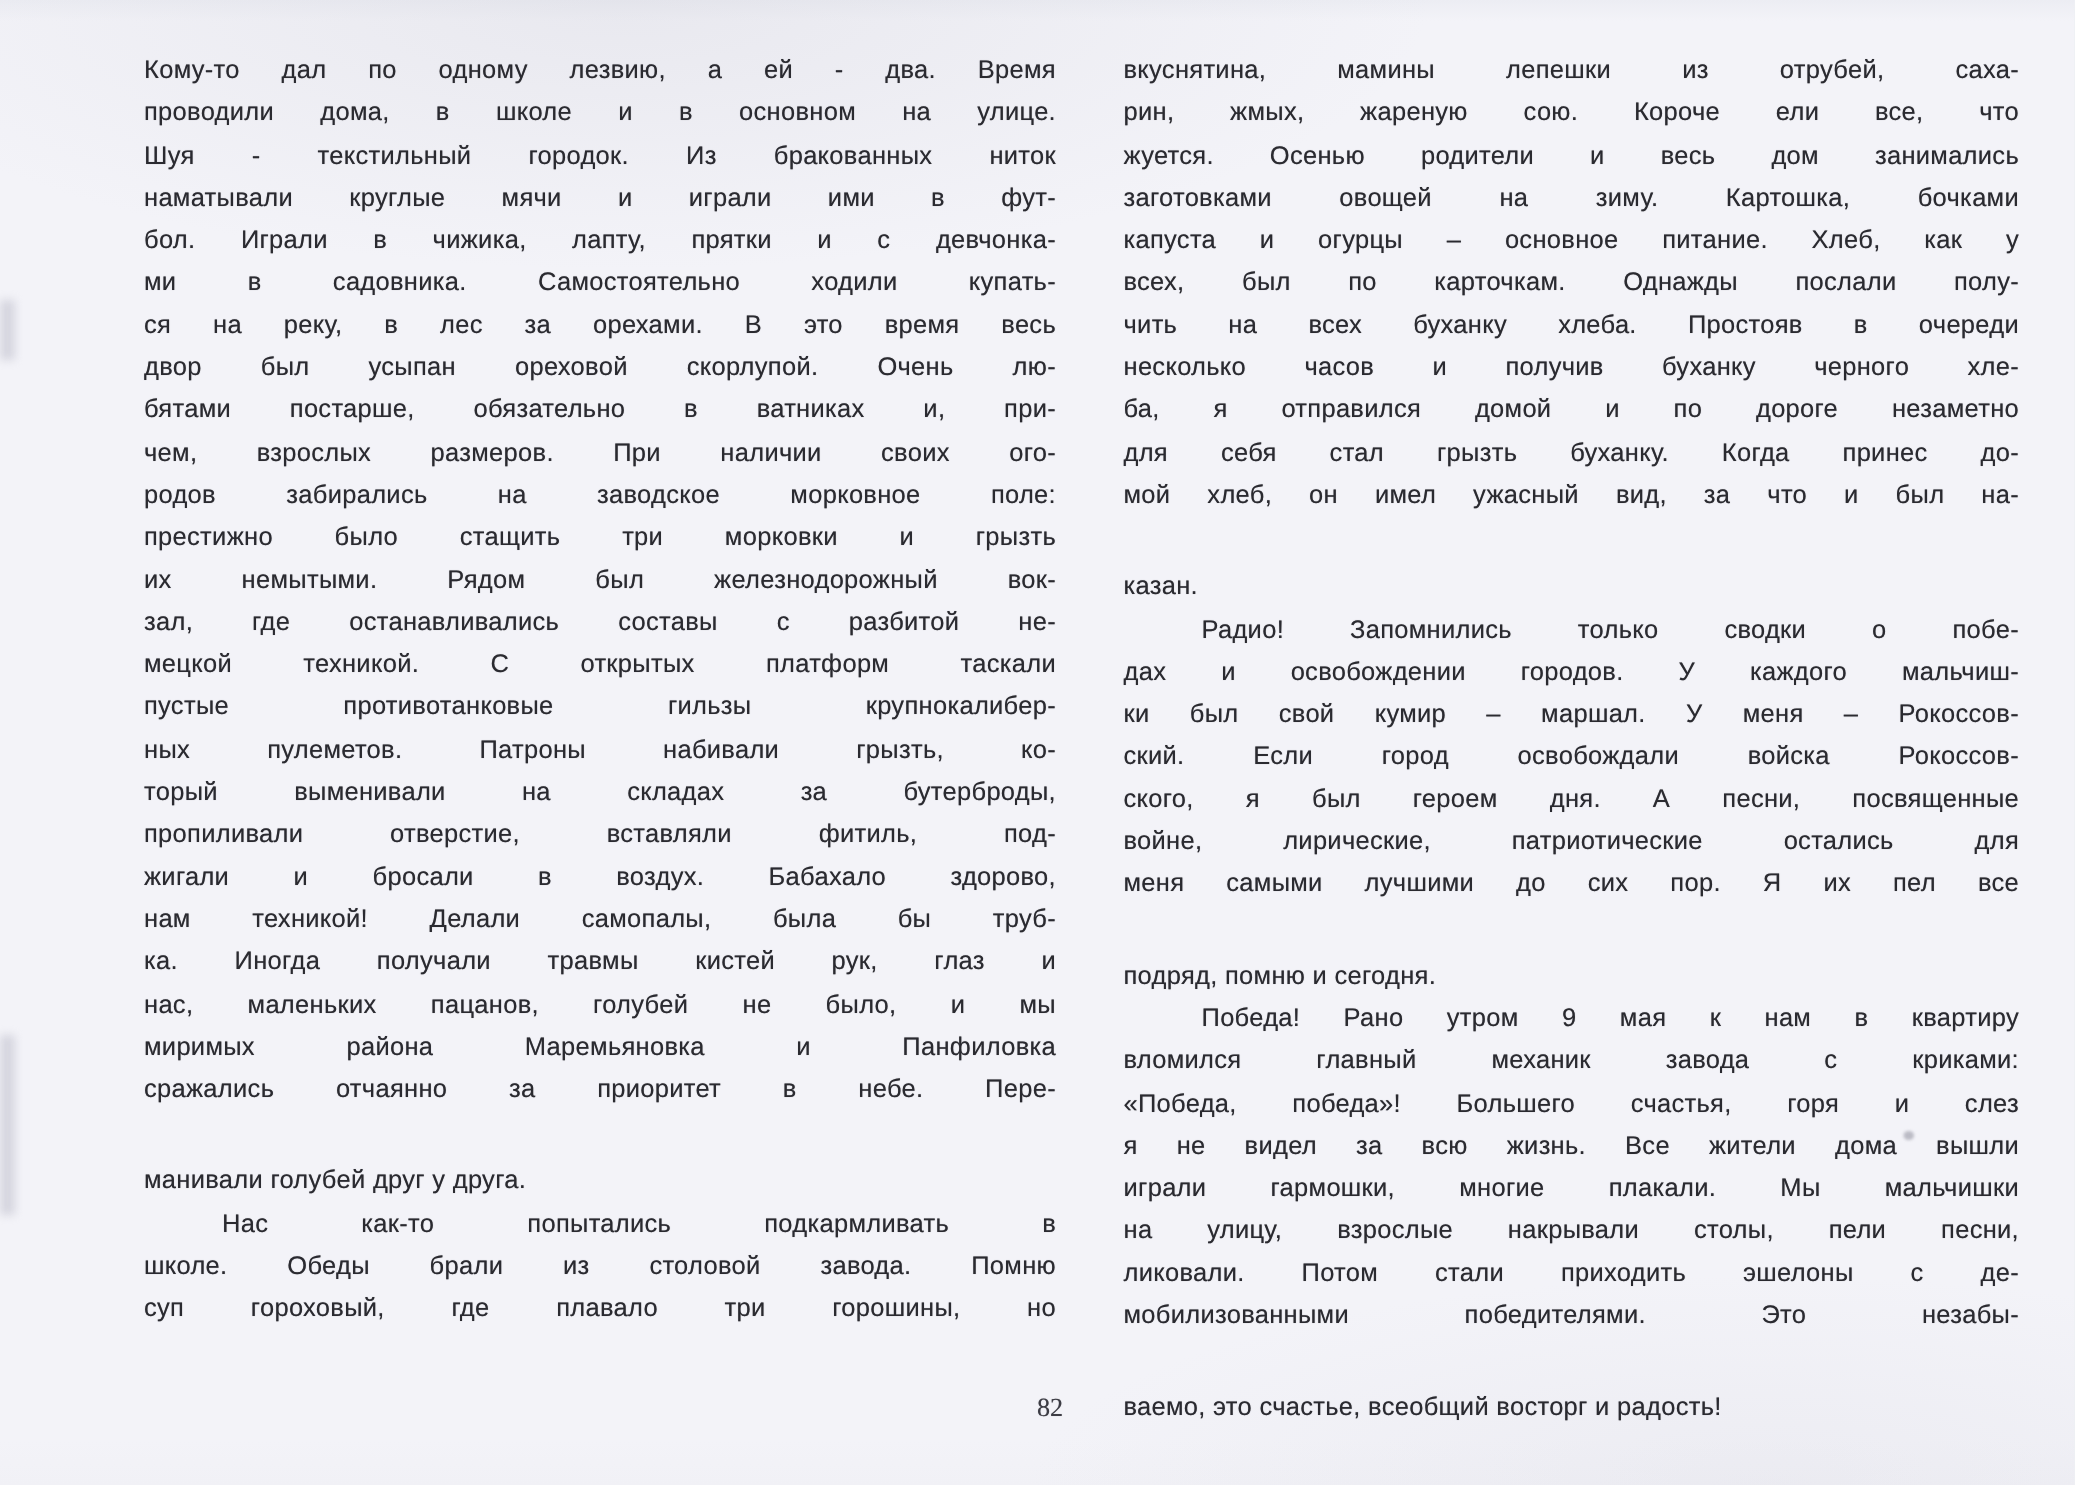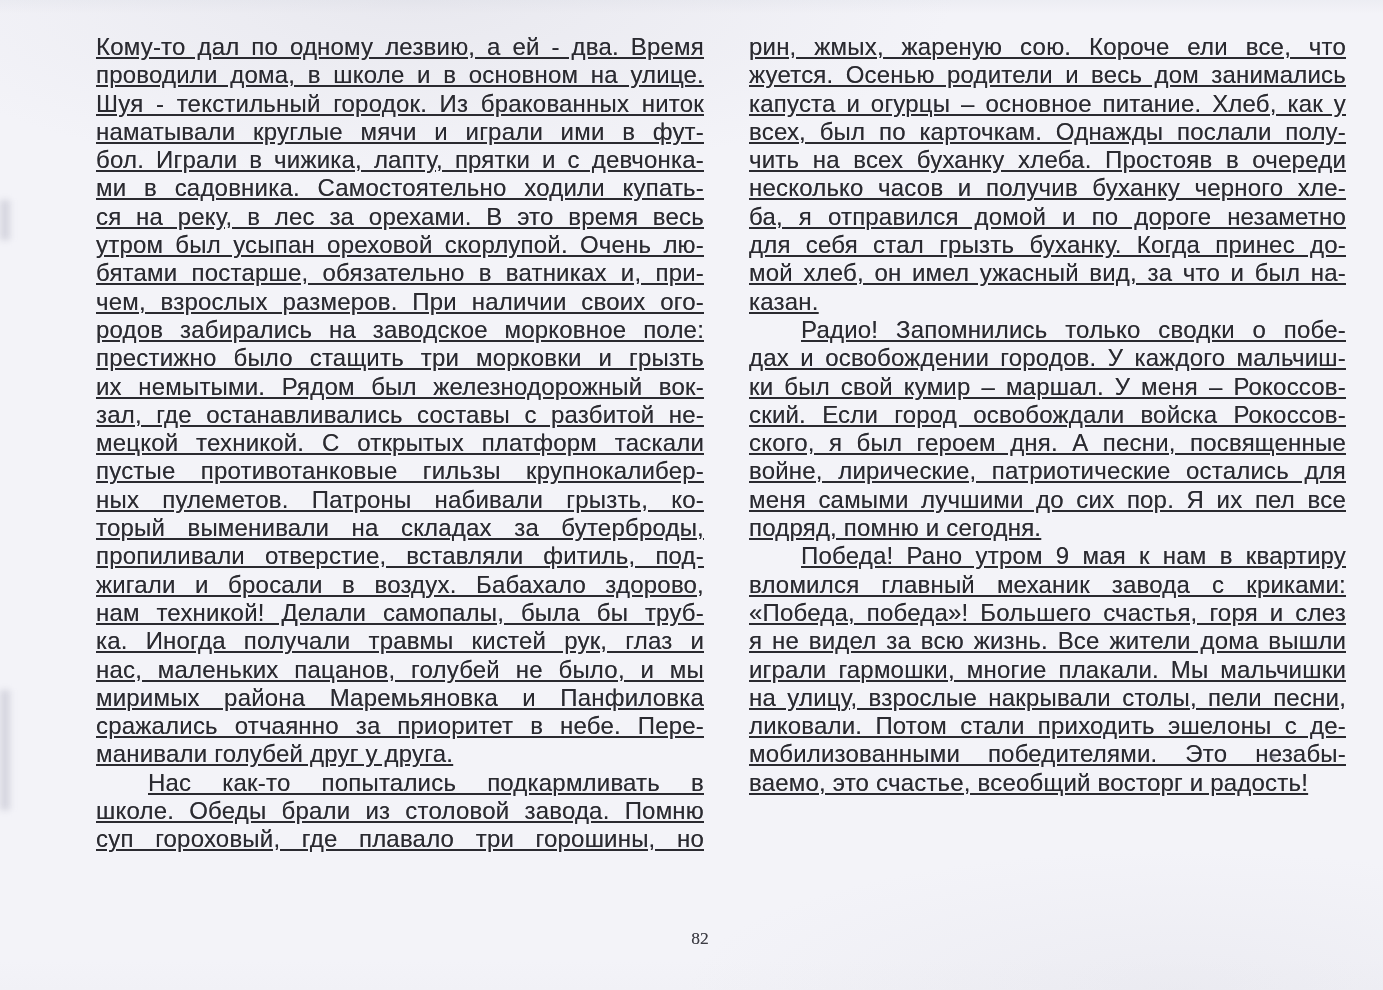--- a/index.html
+++ b/index.html
@@ -17,34 +17,33 @@
     background:
       radial-gradient(ellipse 900px 300px at 30% 0%, rgba(205,205,215,0.28), rgba(205,205,215,0) 60%),
       radial-gradient(ellipse 700px 200px at 85% 100%, rgba(215,215,225,0.25), rgba(215,215,225,0) 70%),
       linear-gradient(180deg, #ecedf3 0px, #f3f3f8 14px, #f3f3f8 960px, #f1f1f6 990px);
     font-family: "Liberation Sans", "DejaVu Sans", sans-serif;
   }
   .column {
     position: absolute;
     top: 33px;
     color: #2a2a30;
-    font-size: 24px;
+    font-size: 17px;
     line-height: 28.3px;
     letter-spacing: 0.2px;
     text-shadow: 0 0 0.5px rgba(42,42,48,0.55);
-    text-decoration: underline;
   }
   .column.left  { left: 96px;  width: 608px; }
   .column.right { left: 749px; width: 597px; }
   .line {
     text-align: justify;
     text-align-last: justify;
     white-space: normal;
   }
-  .line.end { text-align-last: left; }
+  .line.end { text-align-last: left; margin-top: 33px; }
   .line.ind { text-indent: 52px; }
   .page-number {
     position: absolute;
     left: 0;
     top: 928px;
     width: 1400px;
     text-align: center;
     font-family: "Liberation Serif", "DejaVu Serif", serif;
     font-size: 17.5px;
     color: #3c3c44;
@@ -75,21 +74,21 @@
 
 <div class="page">
   <div class="column left">
       <div class="line">Кому-то дал по одному лезвию, а ей - два. Время</div>
       <div class="line">проводили дома, в школе и в основном на улице.</div>
       <div class="line">Шуя - текстильный городок. Из бракованных ниток</div>
       <div class="line">наматывали круглые мячи и играли ими в фут-</div>
       <div class="line">бол. Играли в чижика, лапту, прятки и с девчонка-</div>
       <div class="line">ми в садовника. Самостоятельно ходили купать-</div>
       <div class="line">ся на реку, в лес за орехами. В это время весь</div>
-      <div class="line">утром был усыпан ореховой скорлупой. Очень лю-</div>
+      <div class="line">двор был усыпан ореховой скорлупой. Очень лю-</div>
       <div class="line">бятами постарше, обязательно в ватниках и, при-</div>
       <div class="line">чем, взрослых размеров. При наличии своих ого-</div>
       <div class="line">родов забирались на заводское морковное поле:</div>
       <div class="line">престижно было стащить три морковки и грызть</div>
       <div class="line">их немытыми. Рядом был железнодорожный вок-</div>
       <div class="line">зал, где останавливались составы с разбитой не-</div>
       <div class="line">мецкой техникой. С открытых платформ таскали</div>
       <div class="line">пустые противотанковые гильзы крупнокалибер-</div>
       <div class="line">ных пулеметов. Патроны набивали грызть, ко-</div>
       <div class="line">торый выменивали на складах за бутерброды,</div>
@@ -99,22 +98,24 @@
       <div class="line">ка. Иногда получали травмы кистей рук, глаз и</div>
       <div class="line">нас, маленьких пацанов, голубей не было, и мы</div>
       <div class="line">миримых района Маремьяновка и Панфиловка</div>
       <div class="line">сражались отчаянно за приоритет в небе. Пере-</div>
       <div class="line end">манивали голубей друг у друга.</div>
       <div class="line ind">Нас как-то попытались подкармливать в</div>
       <div class="line">школе. Обеды брали из столовой завода. Помню</div>
       <div class="line">суп гороховый, где плавало три горошины, но</div>
     </div>
   <div class="column right">
+      <div class="line">вкуснятина, мамины лепешки из отрубей, саха-</div>
       <div class="line">рин, жмых, жареную сою. Короче ели все, что</div>
       <div class="line">жуется. Осенью родители и весь дом занимались</div>
+      <div class="line">заготовками овощей на зиму. Картошка, бочками</div>
       <div class="line">капуста и огурцы – основное питание. Хлеб, как у</div>
       <div class="line">всех, был по карточкам. Однажды послали полу-</div>
       <div class="line">чить на всех буханку хлеба. Простояв в очереди</div>
       <div class="line">несколько часов и получив буханку черного хле-</div>
       <div class="line">ба, я отправился домой и по дороге незаметно</div>
       <div class="line">для себя стал грызть буханку. Когда принес до-</div>
       <div class="line">мой хлеб, он имел ужасный вид, за что и был на-</div>
       <div class="line end">казан.</div>
       <div class="line ind">Радио! Запомнились только сводки о побе-</div>
       <div class="line">дах и освобождении городов. У каждого мальчиш-</div>

